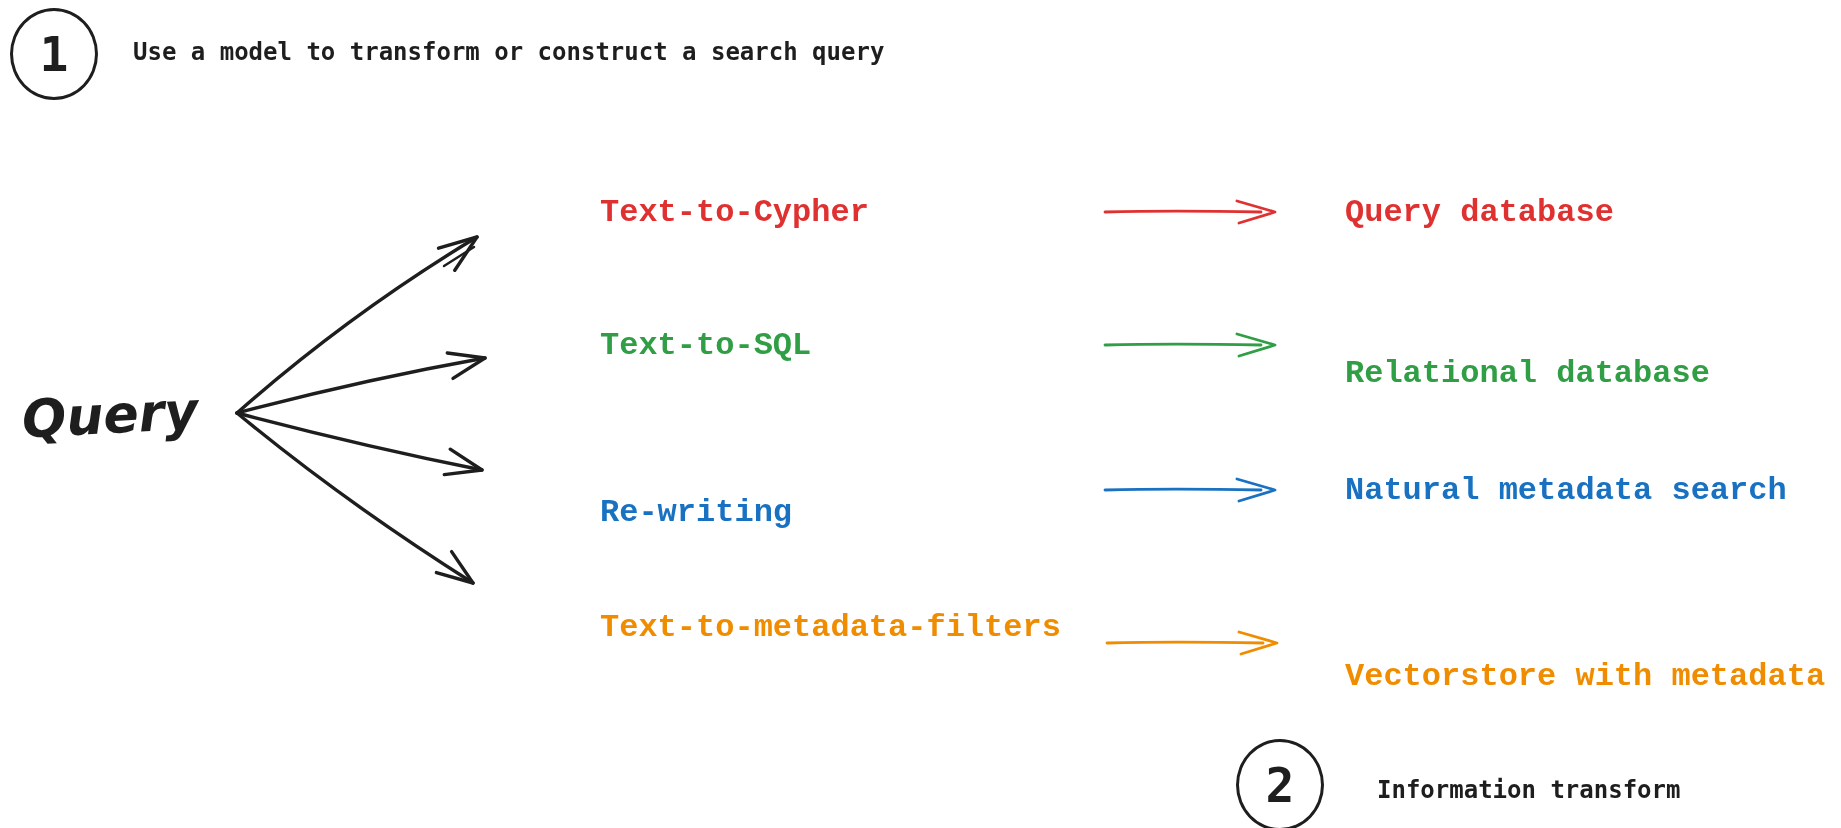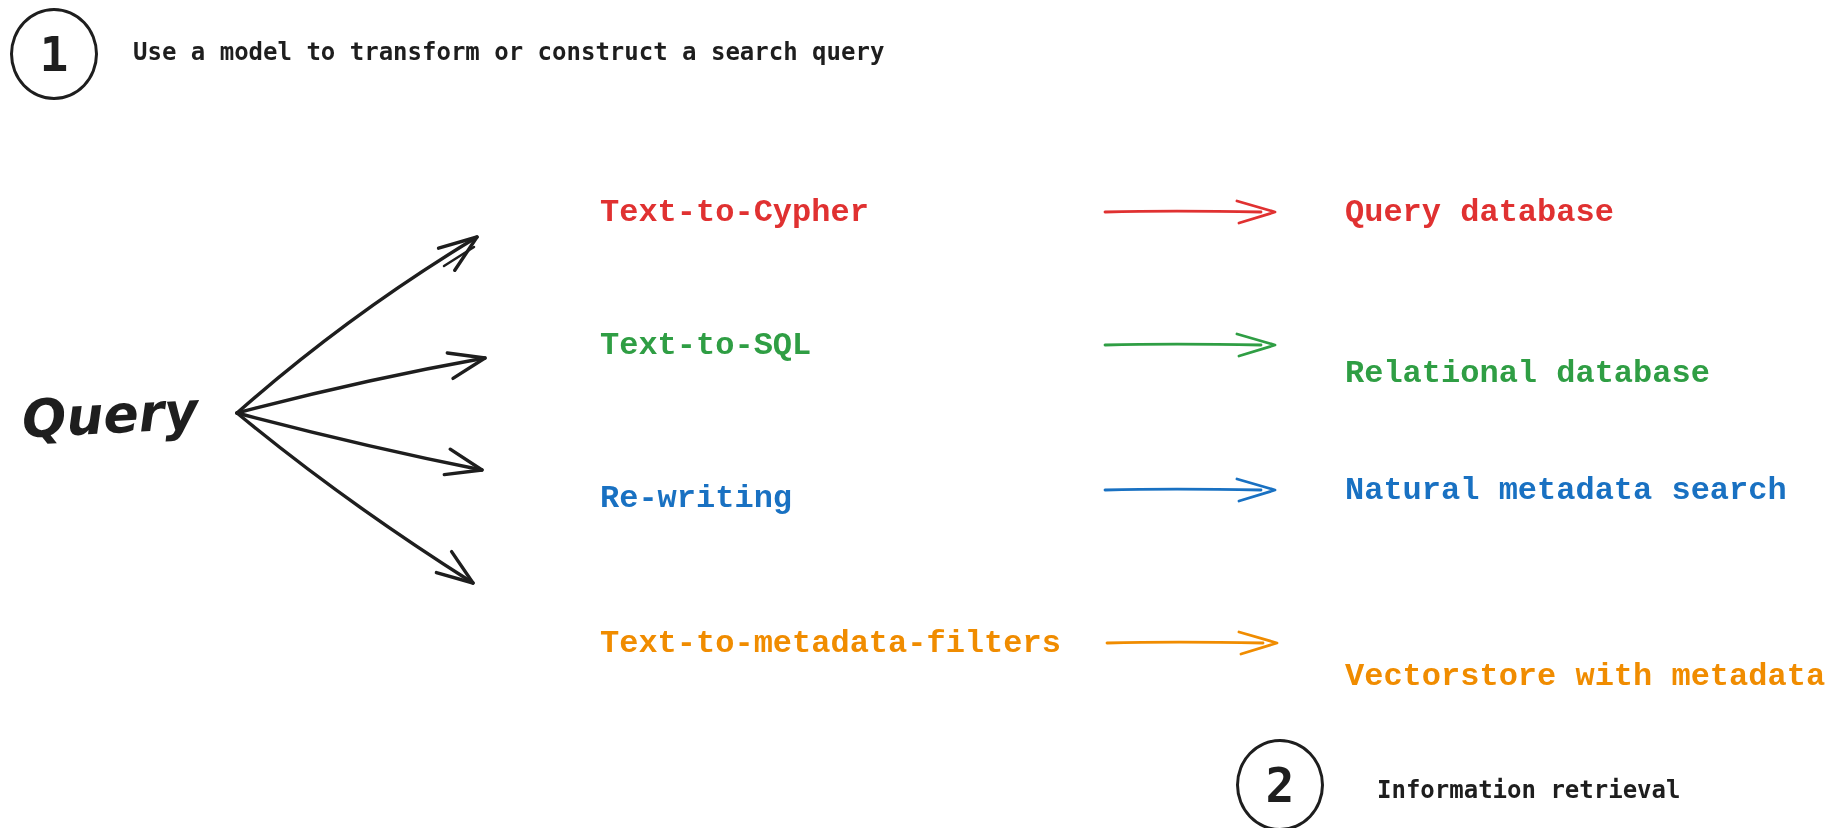--- a/index.html
+++ b/index.html
@@ -98,35 +98,35 @@
   <div style="color: rgb(47, 158, 68);">
     <div class="abs vcenter row-label" style="left:600px; top:345px;">Text-to-SQL</div>
     <svg class="abs arrow-svg" style="left:1103px; top:328px;" width="180" height="34" viewBox="0 0 180 34" fill="none" stroke="currentColor" stroke-width="2.8" stroke-linecap="round" stroke-linejoin="round">
       <path d="M2,17 C55,15.5 110,16 158,17"></path>
       <path d="M134,6 L172,17 L136,28"></path>
     </svg>
     <div class="abs vcenter row-label" style="left:1345px; top:345px;margin-top:28px;">Relational database</div>
   </div>
 
   <div style="color: rgb(25, 113, 194);">
-    <div class="abs vcenter row-label" style="left:600px; top:498px;">Re-writing</div>
+    <div class="abs vcenter row-label" style="left:600px; top:512px;">Re-writing</div>
     <svg class="abs arrow-svg" style="left:1103px; top:473px;" width="180" height="34" viewBox="0 0 180 34" fill="none" stroke="currentColor" stroke-width="2.8" stroke-linecap="round" stroke-linejoin="round">
       <path d="M2,17 C55,15.5 110,16 158,17"></path>
       <path d="M134,6 L172,17 L136,28"></path>
     </svg>
     <div class="abs vcenter row-label" style="left:1345px; top:490px;">Natural metadata search</div>
   </div>
 
   <div style="color: rgb(240, 140, 0);">
-    <div class="abs vcenter row-label" style="left:600px; top:643px;">Text-to-metadata-filters</div>
+    <div class="abs vcenter row-label" style="left:600px; top:627px;">Text-to-metadata-filters</div>
     <svg class="abs arrow-svg" style="left:1105px; top:626px;" width="180" height="34" viewBox="0 0 180 34" fill="none" stroke="currentColor" stroke-width="2.8" stroke-linecap="round" stroke-linejoin="round">
       <path d="M2,17 C55,15.5 110,16 158,17"></path>
       <path d="M134,6 L172,17 L136,28"></path>
     </svg>
     <div class="abs vcenter row-label" style="left:1345px; top:643px;margin-top:33px;">Vectorstore with metadata</div>
   </div>
 
   <div class="step-circle" style="left:1236px; top:739px; width:88px; height:92px;">
     <span class="step-number">2</span>
   </div>
-  <div class="abs vcenter step-title" style="left:1377px; top:790px;">Information retrieval</div>
+  <div class="abs vcenter step-title" style="left:1377px; top:790px;">Information transform</div>
 
 </div>
 
 </body></html>

